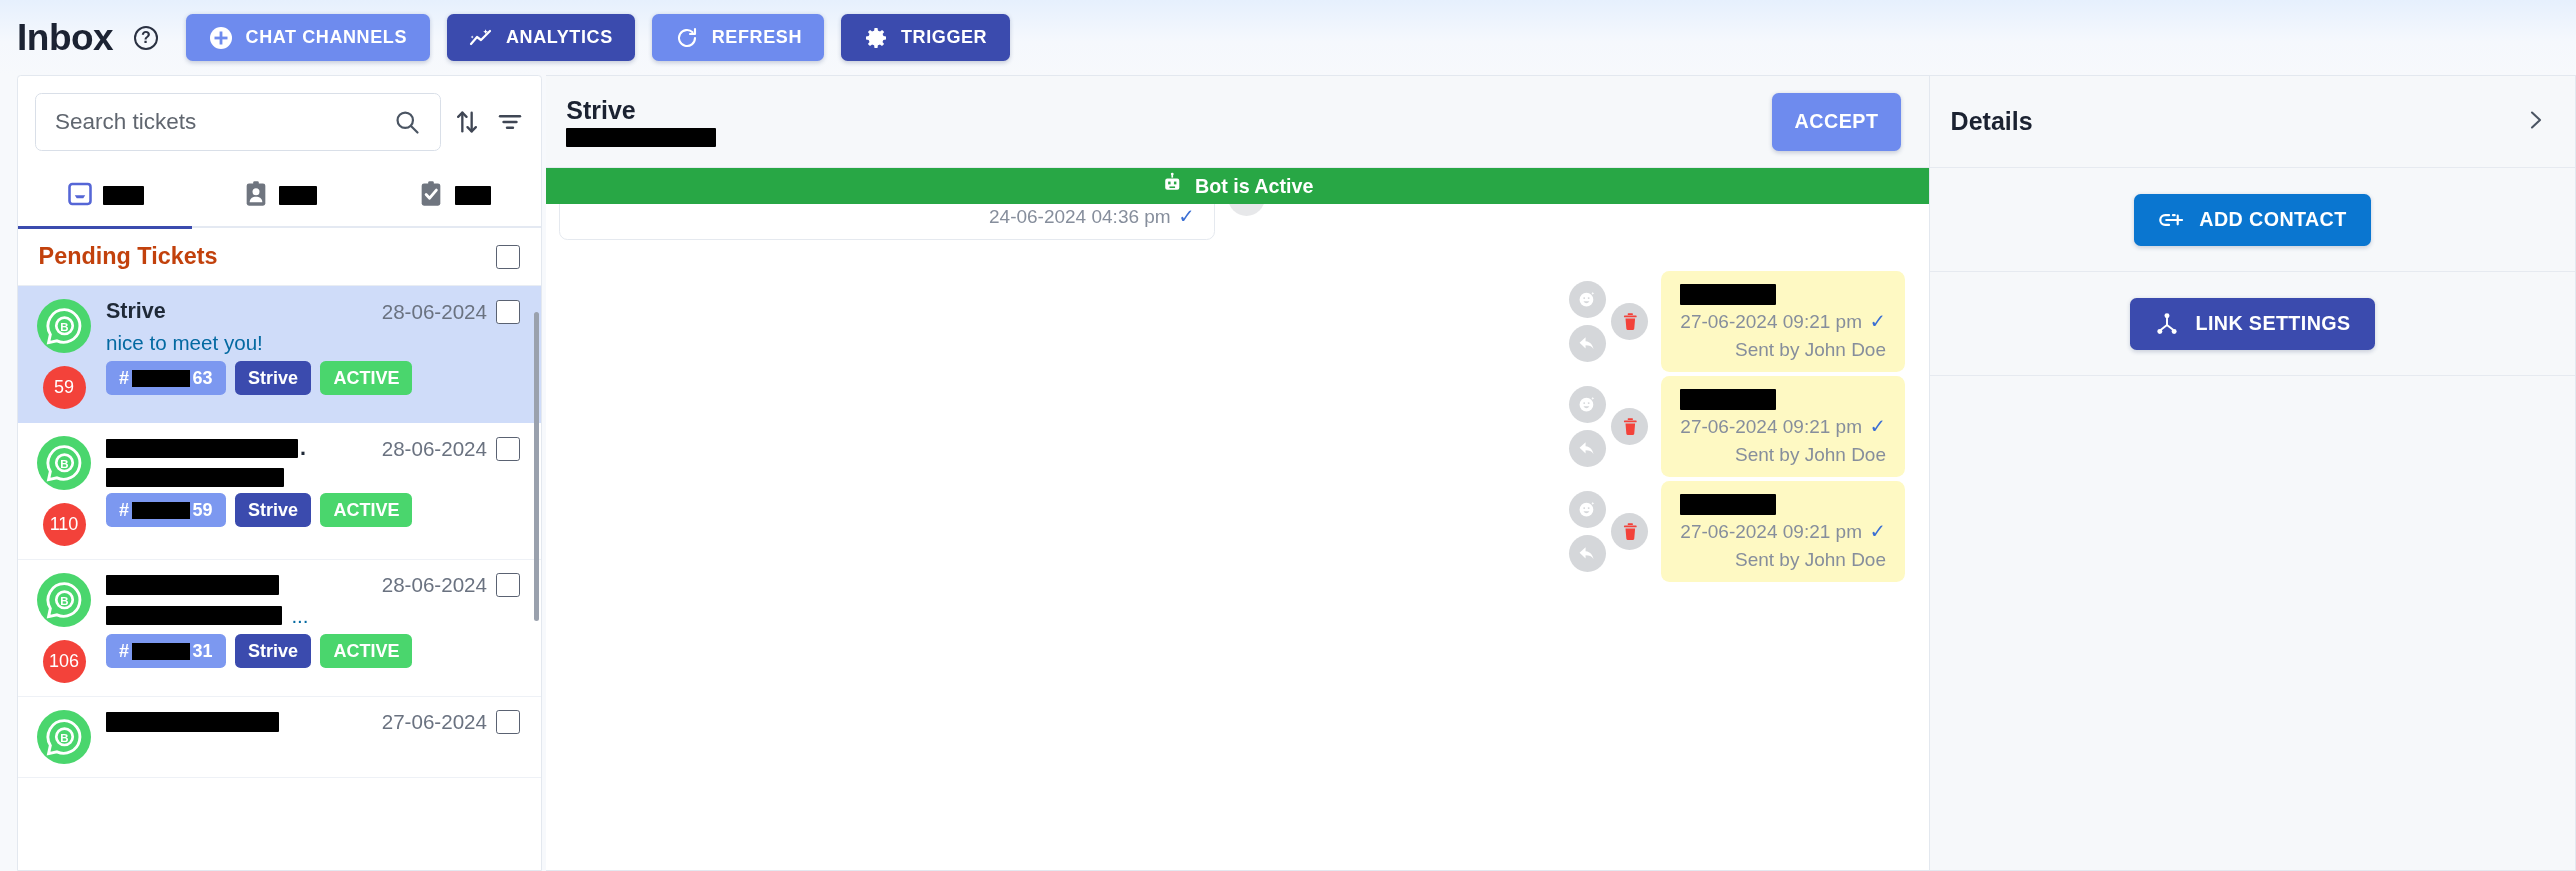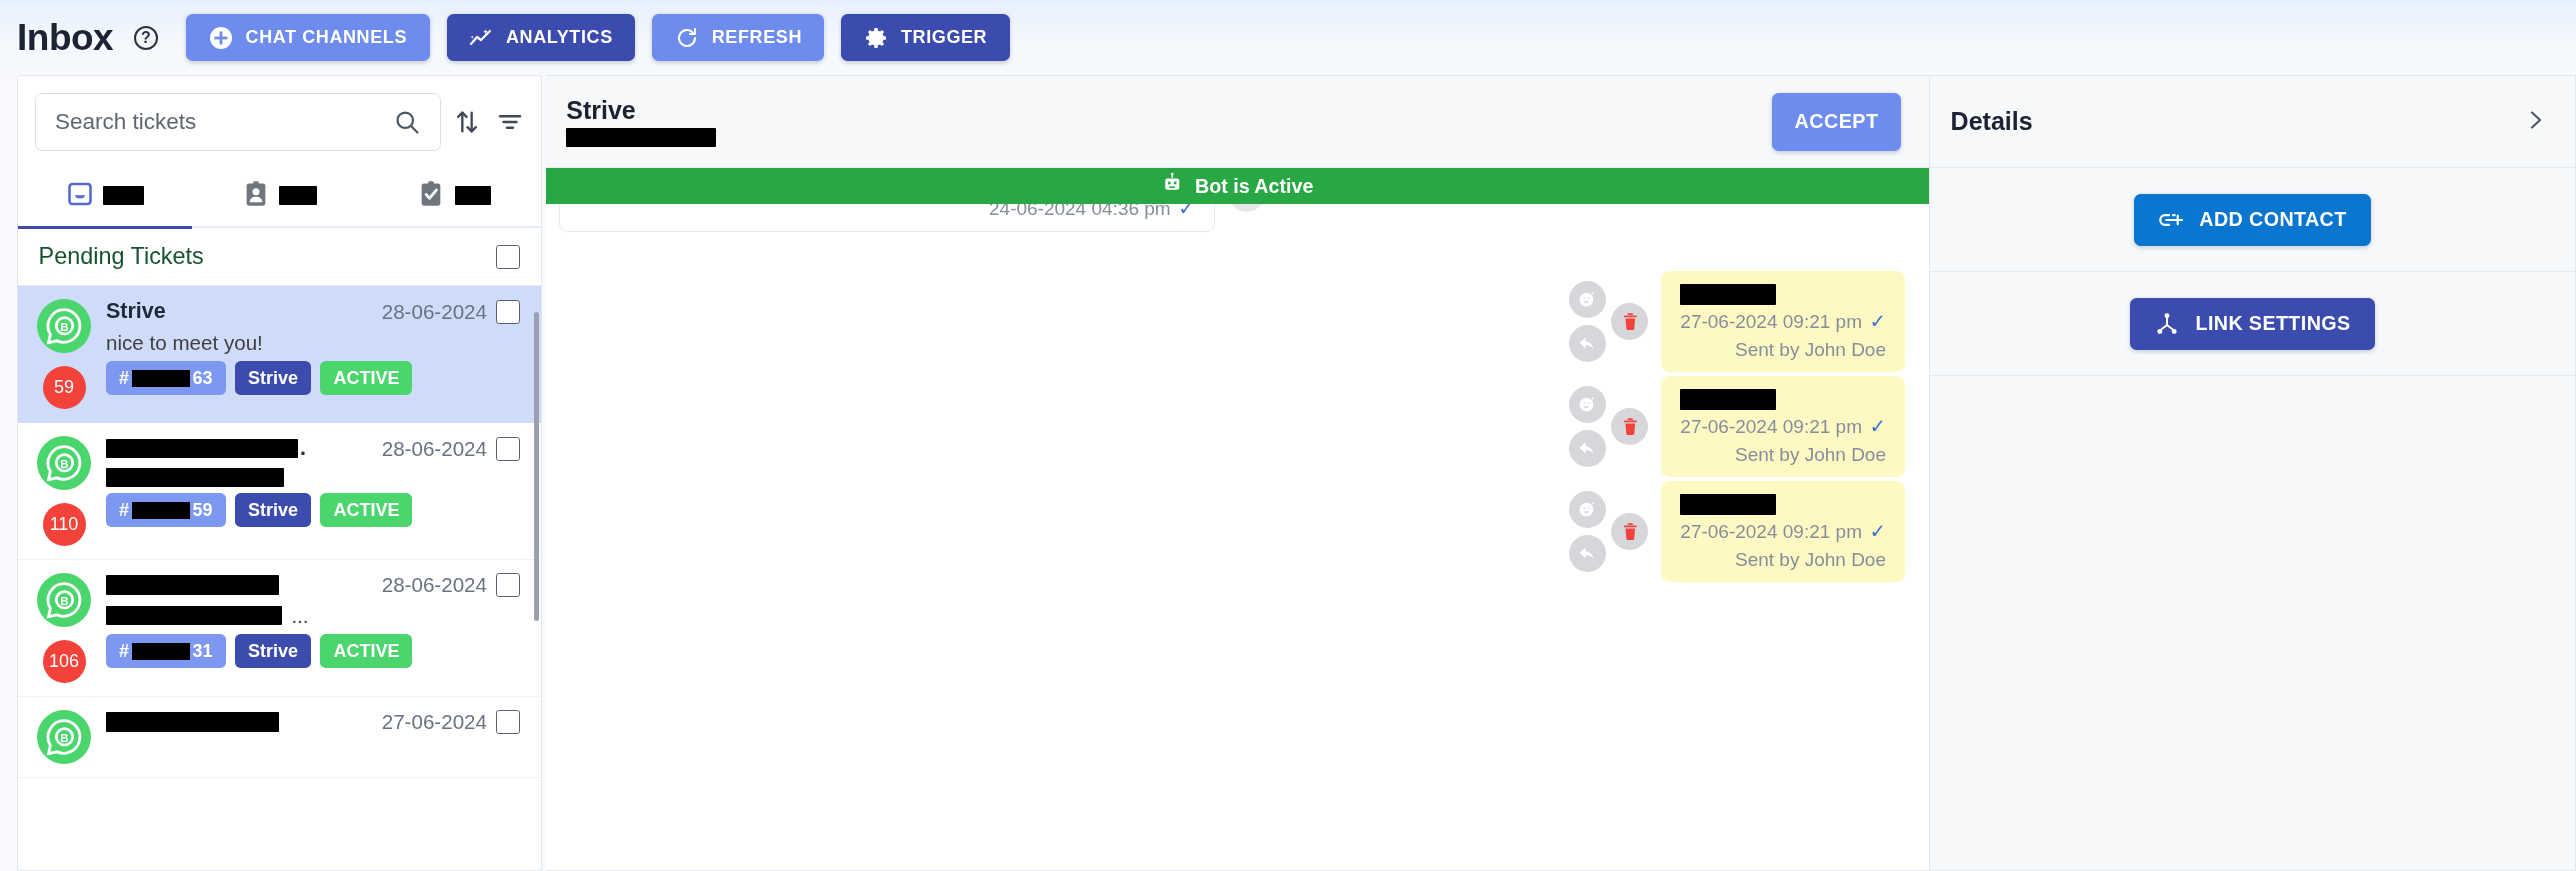--- a/index.html
+++ b/index.html
@@ -110,21 +110,21 @@
   .tab-underline {
     position: absolute; bottom: -2.8px; left: 0;
     width: 33.33%; height: 2.8px; background: #3b4bae;
   }
 
   .list-header {
     display: flex; align-items: center; justify-content: space-between;
     padding: 15px 20.6px;
     border-bottom: 0.9px solid #e9edf3;
   }
-  .list-header-title { font-size: 23.4px; font-weight: normal; color: #14532d; }
+  .list-header-title { font-size: 23.4px; font-weight: bold; color: #c2410c; }
   .cbox {
     width: 24px; height: 24px;
     border: 1.9px solid #5a6272;
     border-radius: 2.8px;
     background: #fff;
     cursor: pointer;
     flex: 0 0 auto;
   }
 
   .ticket-list { flex: 1; overflow: hidden; position: relative; }
@@ -149,21 +149,21 @@
     background: #f3423a;
     color: #fff; font-size: 18px;
     display: flex; align-items: center; justify-content: center;
     flex: 0 0 auto;
   }
   .tk-body { flex: 1; min-width: 0; display: flex; flex-direction: column; gap: 6.6px; }
   .tk-row1 { display: flex; align-items: center; gap: 9.4px; }
   .tk-name { font-size: 21.5px; font-weight: bold; color: #1f2937; white-space: nowrap; }
   .tk-name-redact { height: 19.7px; background: #000; border-radius: 0.9px; }
   .tk-date { font-size: 20.6px; color: #6a7280; margin-left: auto; white-space: nowrap; }
-  .tk-snippet { font-size: 20.6px; color: #404040; }
+  .tk-snippet { font-size: 20.6px; color: #0369a1; }
   .tk-snip-redact { height: 19px; background: #000; border-radius: 0.9px; }
   .tk-tags { display: flex; gap: 9.4px; align-items: center; flex-wrap: nowrap; }
   .tag {
     border-radius: 5.6px; color: #fff;
     font-size: 18px; font-weight: bold;
     padding: 6.6px 13px;
     white-space: nowrap;
     display: flex; align-items: center; gap: 1.9px;
   }
   .tag.id   { background: #7c98f0; }
@@ -546,21 +546,21 @@
           <rect x="9" y="15.4" width="6" height="1.7" fill="#28a745"></rect>
         </svg>
       </span>
       <span>Bot is Active</span>
     </div>
 
     <div class="msg-area">
 
       <div class="msg" style="left:13px; top:-13px;">
         <div class="bubble incoming" style="min-width:656px">
-          <div class="meta" style="align-self:flex-end; margin-top:28px;">
+          <div class="meta" style="align-self:flex-end; margin-top:36px;">
             <span>24-06-2024 04:36 pm</span>
             <span class="tick">✓</span>
           </div>
         </div>
         <div class="act-col" style="margin-left:13px; opacity:.55;">
           <span class="act-ico">
             <svg width="20.6" height="20.6" viewBox="0 0 24 24" fill="#ffffff">
                 <path d="M10 8.5V5l-7 6.5 7 6.5v-3.6c4.3 0 7.2 1.3 9.3 4.2-.85-4.2-3.4-8.4-9.3-9.1z"></path>
               </svg>
           </span>

